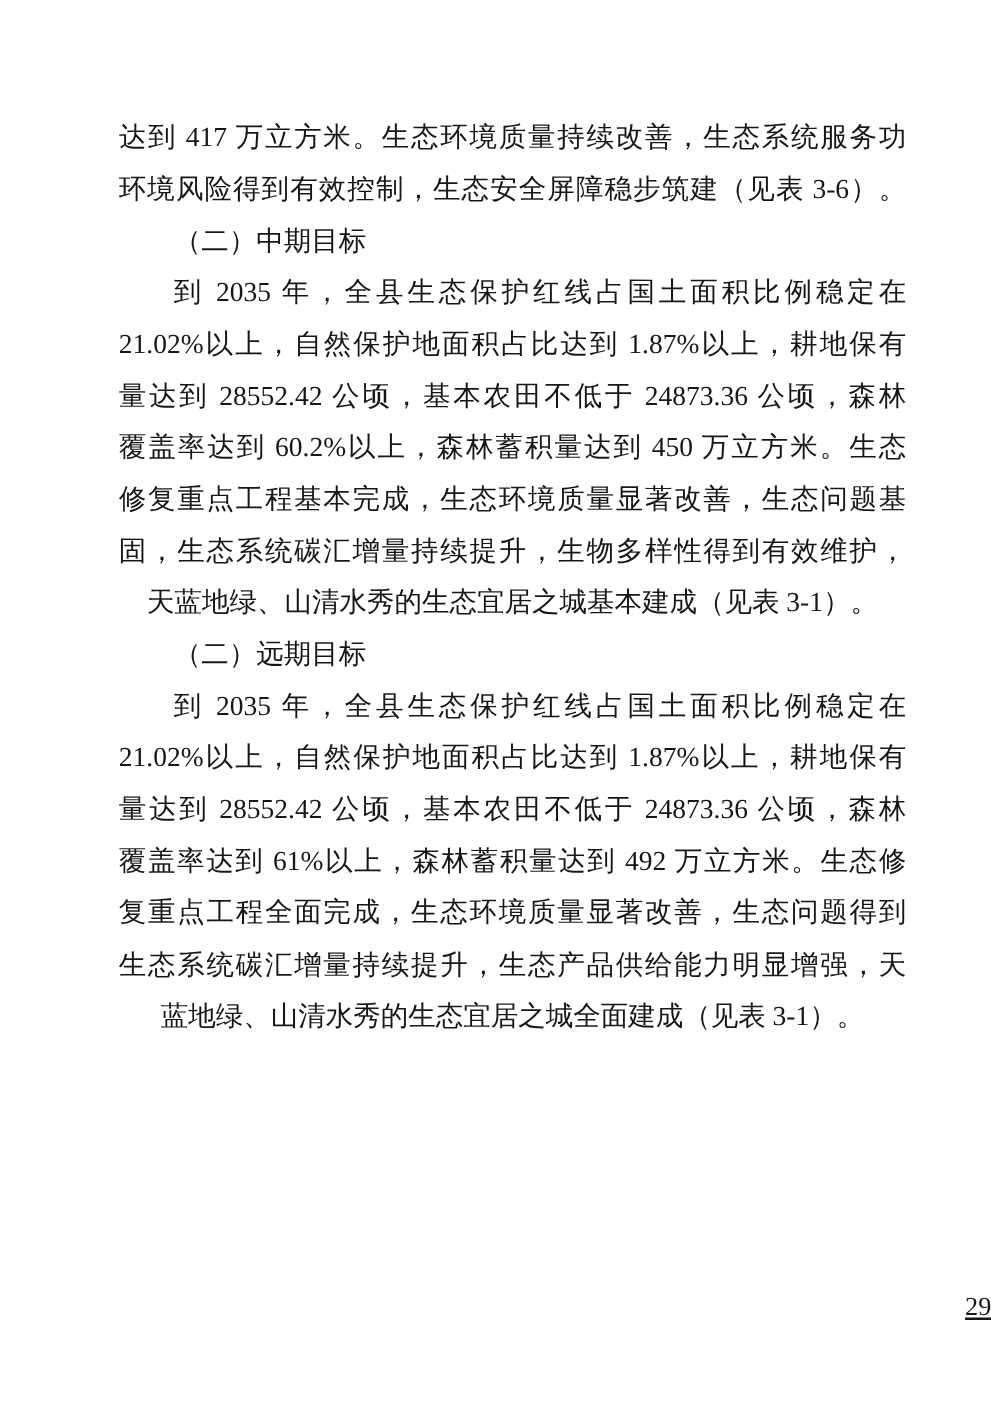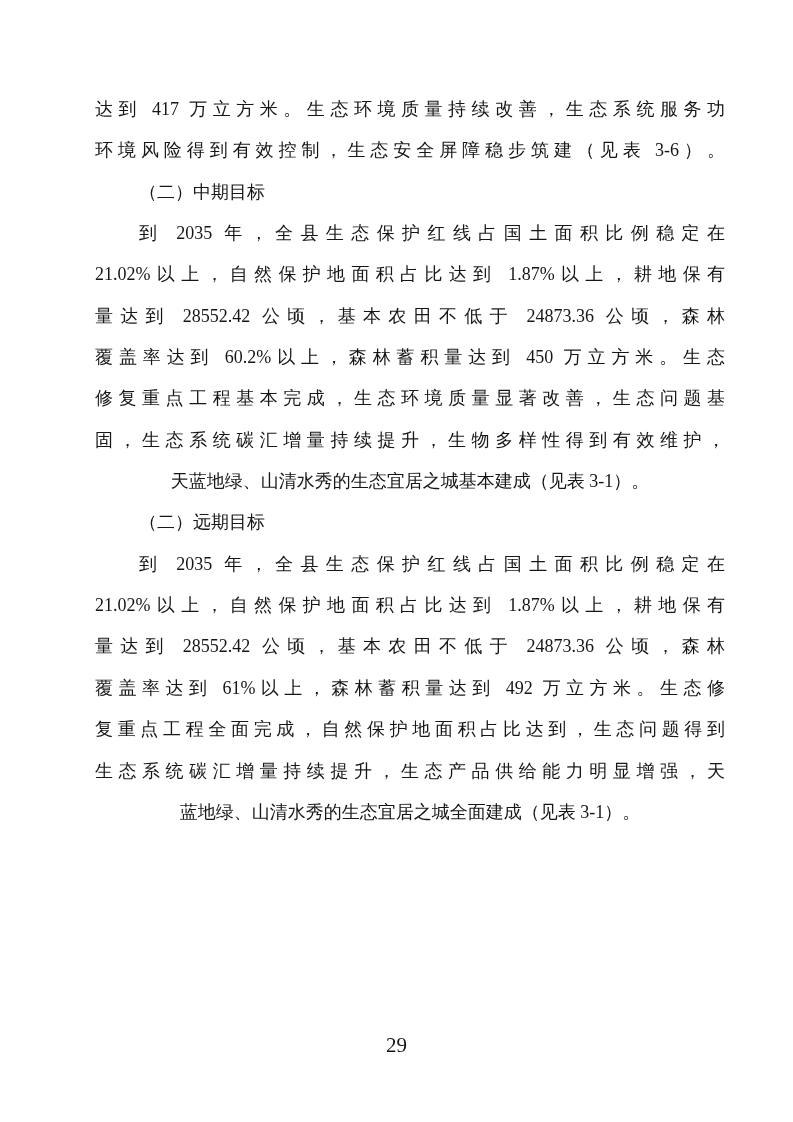--- a/index.html
+++ b/index.html
@@ -20,21 +20,21 @@
     inset: 0;
     background: #ffffff;
   }
   .content {
     position: absolute;
     left: 95px;
     top: 89px;
     width: 630px;
   }
   .line {
-    font-size: 18px;
+    font-size: 22px;
     height: 41.35px;
     line-height: 41.35px;
     white-space: normal;
     margin: 0;
     font-weight: normal;
   }
   
   .j {
     text-align: justify;
     text-align-last: justify;
@@ -52,24 +52,25 @@
   .heading {
     text-indent: 44px;
     text-align: left;
     white-space: nowrap;
   }
   .pageno {
     position: absolute;
     top: 1032px;
     left: 0;
     width: 100%;
-    text-align: center;
+    text-align: right;
     font-size: 21px;
     line-height: 26px;
     color: #161616;
+    text-decoration: underline;
   }
 </style>
 </head>
 <body>
 
 <div class="page">
   <div class="content">
 
     <div class="para">
       <div class="line j">达到 417 万立方米。生态环境质量持续改善，生态系统服务功</div>
@@ -88,21 +89,21 @@
       <div class="line end">天蓝地绿、山清水秀的生态宜居之城基本建成（见表 3-1）。</div>
     </div>
 
     <div class="line heading">（二）远期目标</div>
 
     <div class="para">
       <div class="line j ind">到 2035 年，全县生态保护红线占国土面积比例稳定在</div>
       <div class="line j">21.02%以上，自然保护地面积占比达到 1.87%以上，耕地保有</div>
       <div class="line j">量达到 28552.42 公顷，基本农田不低于 24873.36 公顷，森林</div>
       <div class="line j">覆盖率达到 61%以上，森林蓄积量达到 492 万立方米。生态修</div>
-      <div class="line j">复重点工程全面完成，自然保护地面积占比达到，生态问题得到</div>
+      <div class="line j">复重点工程全面完成，生态环境质量显著改善，生态问题得到</div>
       <div class="line j">生态系统碳汇增量持续提升，生态产品供给能力明显增强，天</div>
       <div class="line end">蓝地绿、山清水秀的生态宜居之城全面建成（见表 3-1）。</div>
     </div>
 
   </div>
 
   <div class="pageno">29</div>
 </div>
 
 </body></html>

